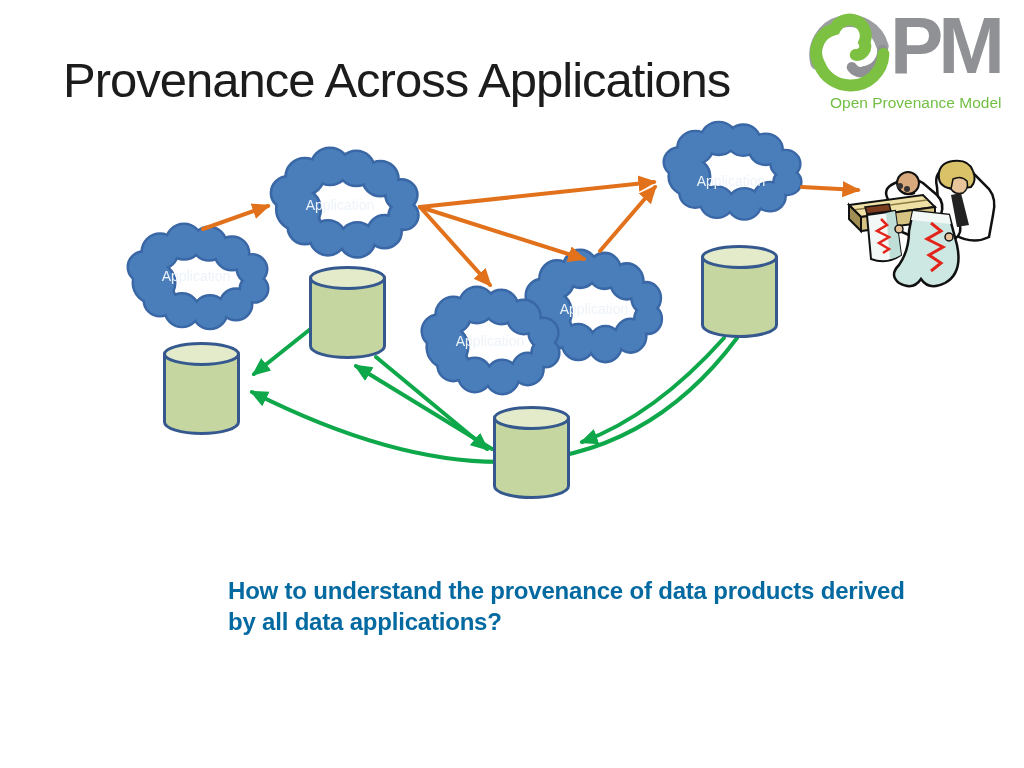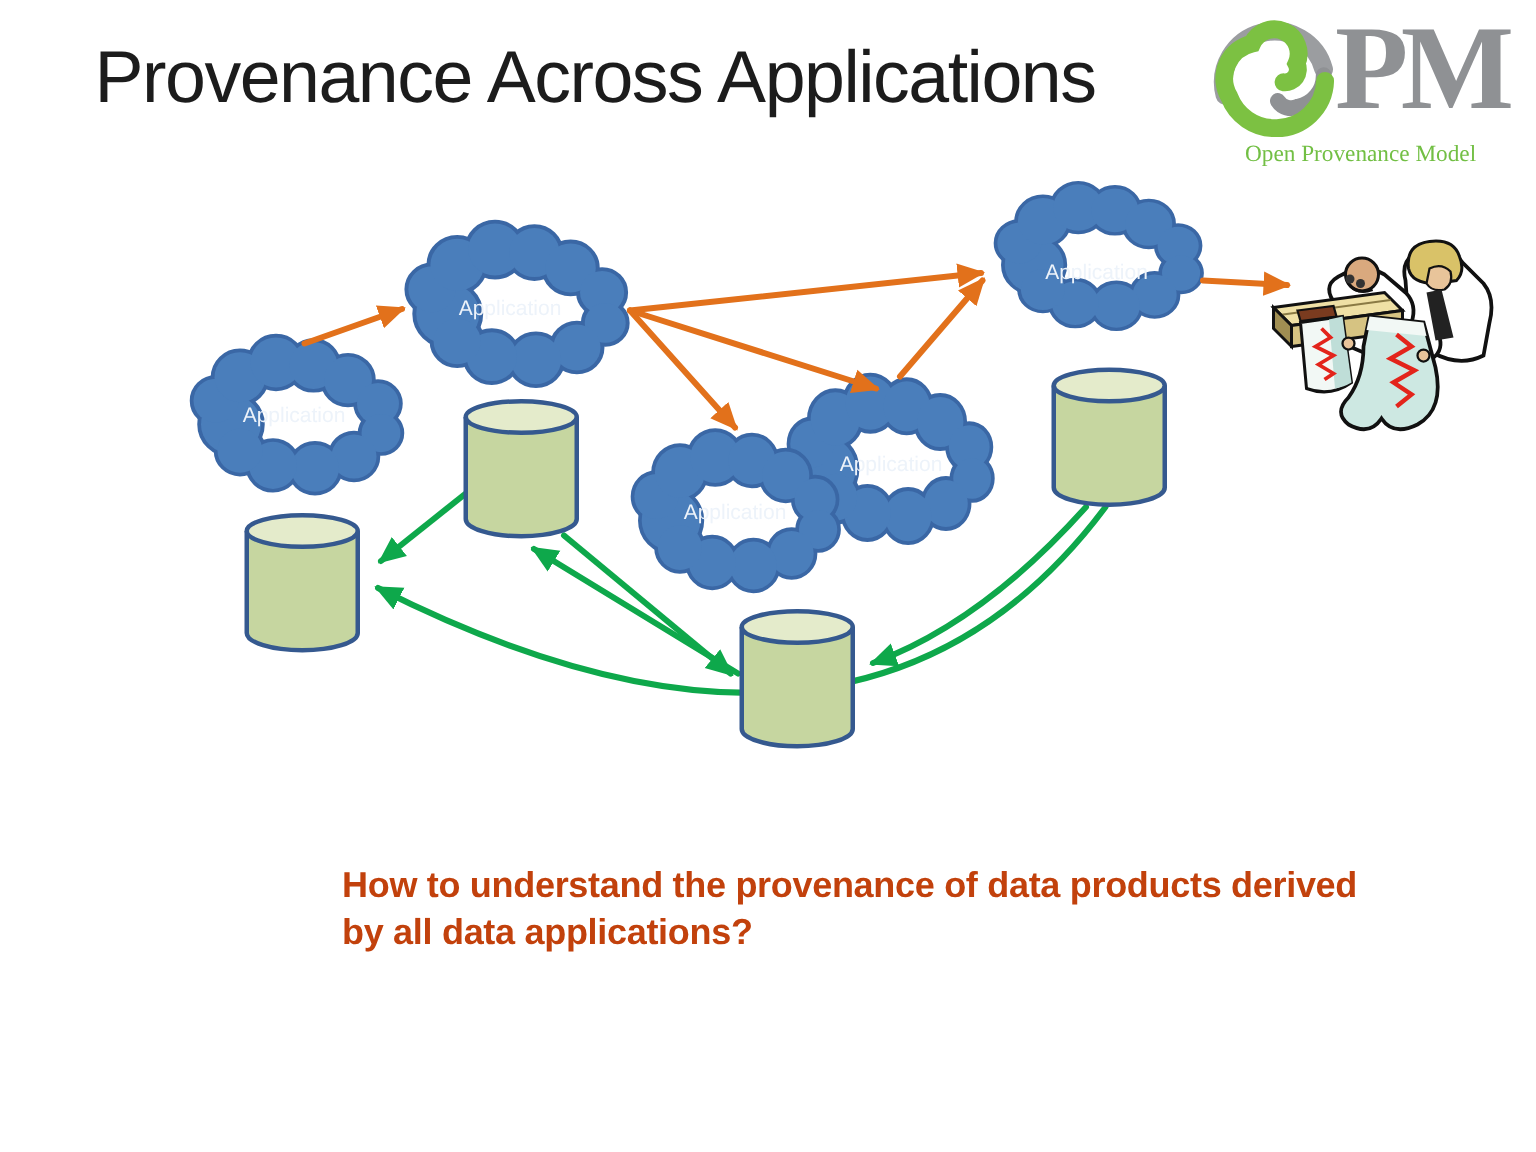--- a/index.html
+++ b/index.html
@@ -1,39 +1,39 @@
 <!DOCTYPE html>
 <html><head>
 <meta charset="utf-8">
 <style>
   html,body{margin:0;padding:0;background:#ffffff;}
   #slide{
     position:relative;width:1024px;height:768px;background:#ffffff;overflow:hidden;
     font-family:"Liberation Sans",sans-serif;
   }
   .title{
-    position:absolute;left:63px;top:24px;width:760px;
+    position:absolute;left:63px;top:52px;width:760px;
     font-size:49px;line-height:56px;letter-spacing:-1px;color:#1c1c1c;
     white-space:nowrap;
   }
-  .logo{position:absolute;left:806px;top:8px;width:212px;height:102px;font-family:Liberation Serif, serif;}
+  .logo{position:absolute;left:806px;top:8px;width:212px;height:102px;}
   .logo-swirl{position:absolute;left:2px;top:2px;}
   .logo-pm{
     position:absolute;left:84px;top:-12px;font-size:80px;font-weight:bold;
     letter-spacing:-5px;color:#8F9194;line-height:100px;
   }
   .logo-caption{
     position:absolute;left:24px;top:86px;width:204px;font-size:15.5px;
     color:#72BF44;white-space:nowrap;
   }
   .diagram-svg{position:absolute;left:0;top:0;}
   .cloud-label{font-size:14px;fill:#EDF3FA;}
   .question{
     position:absolute;left:228px;top:575px;width:760px;
-    font-size:24px;line-height:31px;font-weight:bold;color:#c2410c;
+    font-size:24px;line-height:31px;font-weight:bold;color:#0369a1;
     letter-spacing:-0.2px;
   }
 </style>
 </head>
 <body>
 
 <div id="slide">
 
   <div class="title">Provenance Across Applications</div>
 

